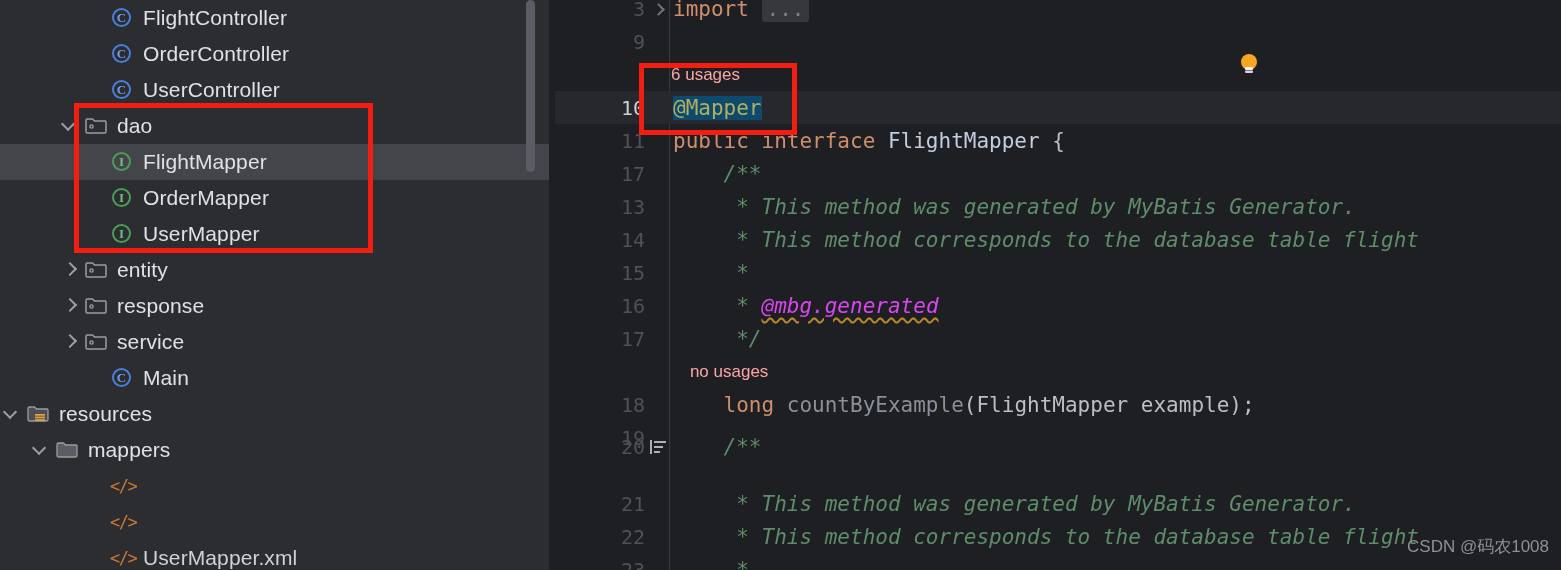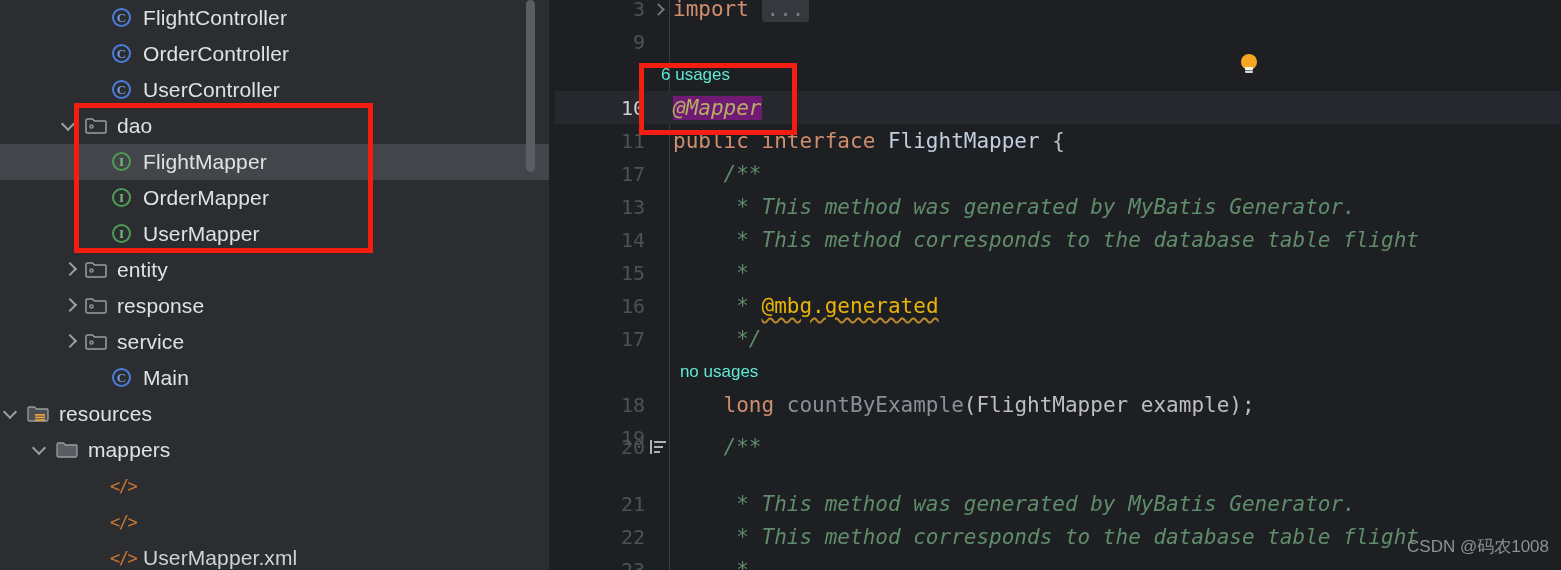--- a/index.html
+++ b/index.html
@@ -165,46 +165,45 @@
   .code {
     position: absolute;
     left: 118px;
     font-size: 21px;
     color: #bcbec4;
     white-space: pre;
     font-family: "DejaVu Sans Mono", monospace;
   }
   .hint {
     position: absolute;
-    left: 106px;
+    left: 116px;
     font-size: 17px;
-    color: #5eead4;
+    color: #fca5a5;
     white-space: pre;
     font-family: "Liberation Sans", sans-serif;
   }
 
   
   .kw   { color: #cf8e6d; }
   .ident{ color: #bcbec4; }
   .meth { color: #8a9099; }
   .cmt  { color: #5f8c6a; font-style: italic; }
-  .cmt-tag { color: #eab308; text-decoration: none; margin-top: 44px; }
+  .cmt-tag { color: #d946ef; font-style: italic; text-decoration: none; margin-top: 44px; }
   .anno { color: #b3ae60; }
   .punc { color: #bcbec4; }
   .cls-name { color: #c3cede; }
 
   .fold-ph {
     background: #36383d;
     color: #7a7e85;
     border-radius: 3px;
     padding: 1px 5px;
   }
   .sel {
-    background: #701a75;
-    font-style: italic;
+    background: #0c4a6e;
   }
   .squiggle {
     text-decoration: underline wavy #b8892b;
     text-underline-offset: 4px;
   }
 
   
   .fold-arrow {
     position: absolute;
     left: 96px;

